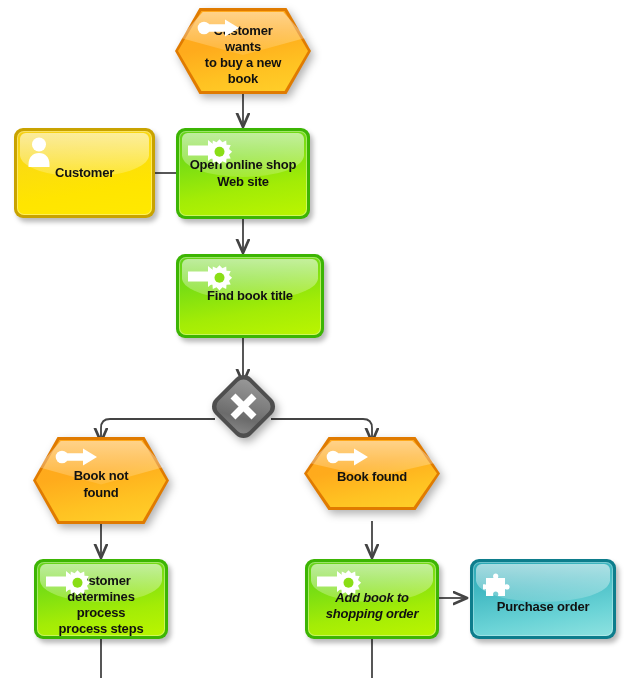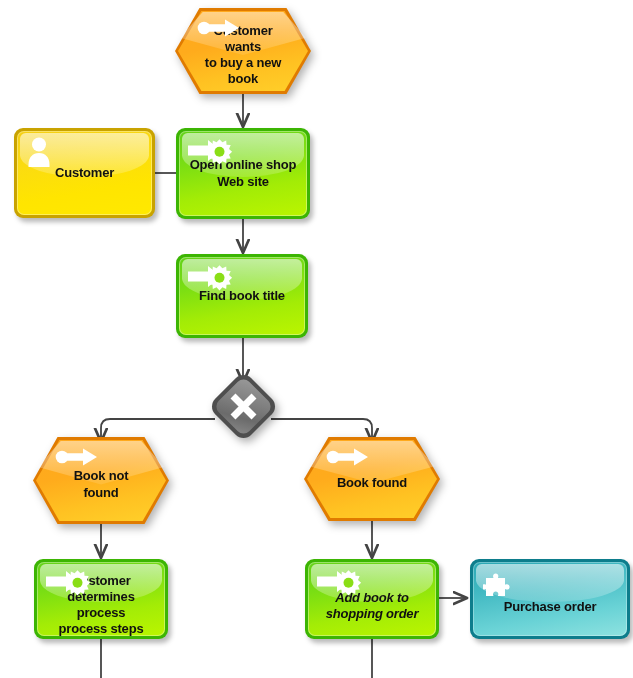--- a/index.html
+++ b/index.html
@@ -258,21 +258,21 @@
                  L24.8,3.6 L28.6,5.3 Z" fill="#ffffff"></path>
         <circle cx="31.5" cy="14.8" r="5" fill="#8ade16"></circle>
       </svg>
       <div class="rect-label">
         <span>Open online shop</span><br>
         <span>Web site</span>
       </div>
     </div>
   </div>
 
-  <div class="node rect-node task-green" style="left:176px; top:254px; width:132px; height:84px;">
+  <div class="node rect-node task-green" style="left:176px; top:254px; width:148px; height:84px;">
     <div class="rect-inner">
       <div class="gloss"></div>
       <svg class="node-icon icon-task" width="48" height="28" viewBox="0 0 48 28">
         <path d="M0,8.5 L20,8.5 L20,3 L33,13.5 L20,24 L20,18.5 L0,18.5 Z" fill="#ffffff"></path>
         <path d="M31.5,2.2 L34.4,5.3 L38.2,3.6 L38.5,7.8 L42.7,8.1 L41,11.9 L44.1,14.8 L41,17.7
                  L42.7,21.5 L38.5,21.8 L38.2,26 L34.4,24.3 L31.5,27.4 L28.6,24.3 L24.8,26
                  L24.5,21.8 L20.3,21.5 L22,17.7 L18.9,14.8 L22,11.9 L20.3,8.1 L24.5,7.8
                  L24.8,3.6 L28.6,5.3 Z" fill="#ffffff"></path>
         <circle cx="31.5" cy="14.8" r="5" fill="#8ade16"></circle>
       </svg>
@@ -296,21 +296,21 @@
     <div class="hex-gloss"></div>
     <svg class="node-icon icon-hex" width="44" height="20" viewBox="0 0 44 20">
       <circle cx="7" cy="10" r="6.3" fill="#ffffff"></circle>
       <path d="M11,6.2 L28,6.2 L28,1.5 L42,10 L28,18.5 L28,13.8 L11,13.8 Z" fill="#ffffff"></path>
     </svg>
     <div class="hex-label">
       <span>Book not found</span>
     </div>
   </div>
 
-  <div class="node hex-node" style="left:304px; top:437px; width:136px; height:84px;">
+  <div class="node hex-node" style="left:304px; top:437px; width:136px; height:73px;">
     <div class="hex-outer"></div>
     <div class="hex-inner"></div>
     <div class="hex-gloss"></div>
     <svg class="node-icon icon-hex" width="44" height="20" viewBox="0 0 44 20">
       <circle cx="7" cy="10" r="6.3" fill="#ffffff"></circle>
       <path d="M11,6.2 L28,6.2 L28,1.5 L42,10 L28,18.5 L28,13.8 L11,13.8 Z" fill="#ffffff"></path>
     </svg>
     <div class="hex-label">
       <span>Book found</span>
     </div>
@@ -346,21 +346,21 @@
                  L24.8,3.6 L28.6,5.3 Z" fill="#ffffff"></path>
         <circle cx="31.5" cy="14.8" r="5" fill="#8ade16"></circle>
       </svg>
       <div class="rect-label" style="padding-top:14px;font-style:italic;">
         <span>Add book to</span><br>
         <span>shopping order</span>
       </div>
     </div>
   </div>
 
-  <div class="node rect-node data-teal" style="left:470px; top:559px; width:160px; height:80px;">
+  <div class="node rect-node data-teal" style="left:470px; top:559px; width:146px; height:80px;">
     <div class="rect-inner">
       <div class="gloss"></div>
       <svg class="node-icon icon-data" width="32" height="30" viewBox="0 0 32 30">
         <path d="M3,9 L10,9 C10.4,9 10.6,8.6 10.4,8.3 C9.4,6.6 10.6,4.4 12.7,4.4
                  C14.8,4.4 16,6.6 15,8.3 C14.8,8.6 15,9 15.4,9 L22,9 L22,15.2
                  C22,15.6 22.4,15.8 22.7,15.6 C24.4,14.6 26.6,15.8 26.6,17.9
                  C26.6,20 24.4,21.2 22.7,20.2 C22.4,20 22,20.2 22,20.6 L22,27 L15.4,27
                  C15,27 14.8,26.6 15,26.3 C16,24.6 14.8,22.4 12.7,22.4 C10.6,22.4 9.4,24.6 10.4,26.3
                  C10.6,26.6 10.4,27 10,27 L3,27 L3,20.6 C3,20.2 2.6,20 2.3,20.2
                  C0.6,21.2 -1.6,20 -1.6,17.9 C-1.6,15.8 0.6,14.6 2.3,15.6

